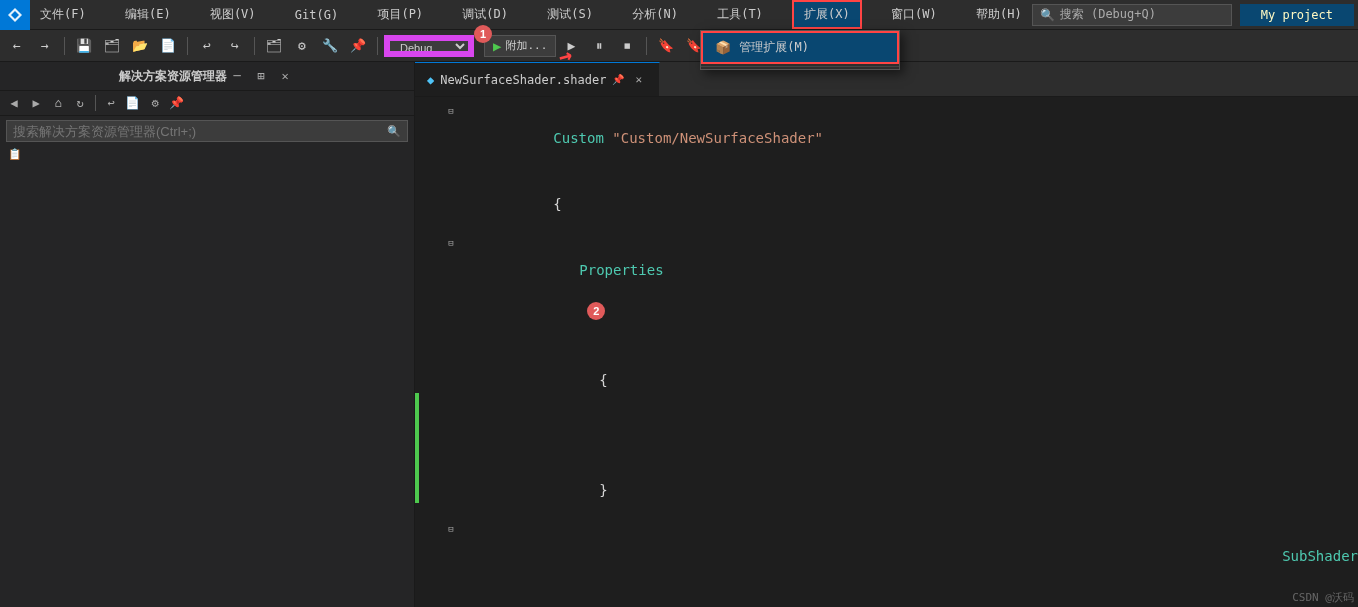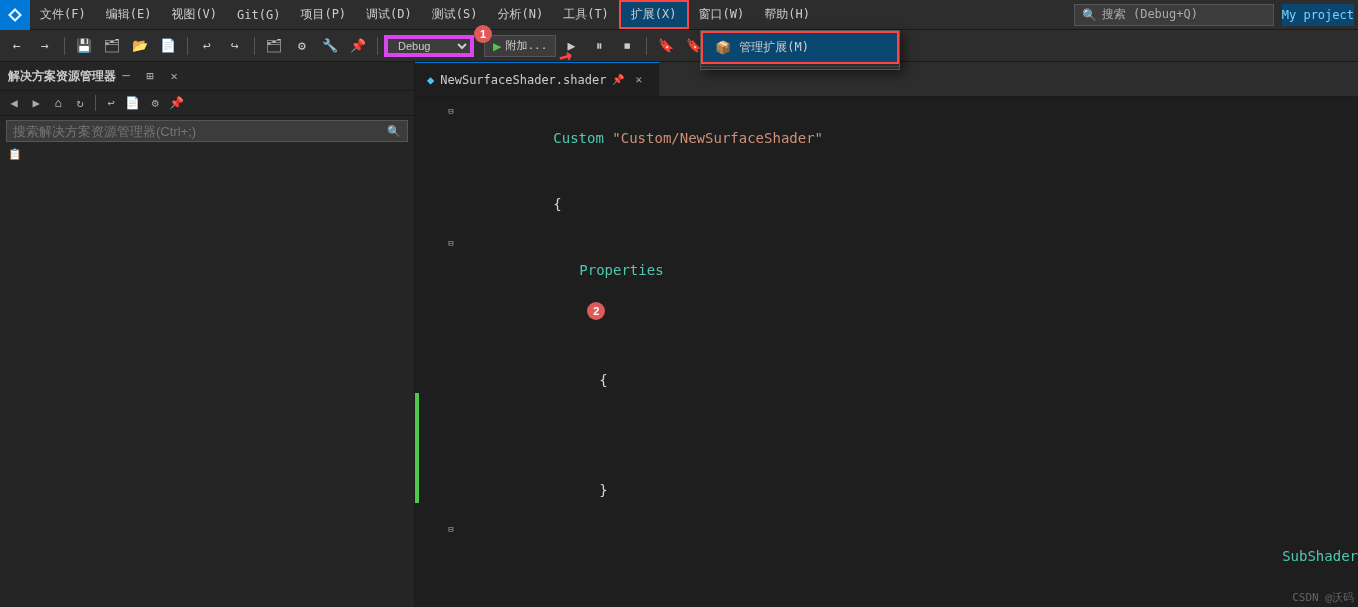--- a/index.html
+++ b/index.html
@@ -30,20 +30,21 @@
       background: #0078d7;
       color: white;
       font-size: 16px;
       font-weight: bold;
     }
     .menu-bar {
       display: flex;
       align-items: center;
       height: 100%;
       flex: 1;
+      justify-content: space-between;
     }
     .menu-item {
       padding: 0 10px;
       height: 100%;
       display: flex;
       align-items: center;
       font-size: 12px;
       color: #cccccc;
       cursor: pointer;
       white-space: nowrap;
@@ -60,22 +61,22 @@
       border: 1px solid #555;
       height: 22px;
       padding: 0 8px;
       width: 200px;
       font-size: 12px;
       color: #aaa;
       margin-right: 8px;
     }
     .project-btn {
       background: #094771;
-      color: #7dd3fc;
-      padding: 2px 0;
+      color: #fef9c3;
+      padding: 2px 21px;
       font-size: 12px;
       height: 22px;
       display: flex;
       align-items: center;
       cursor: pointer;
       margin-right: 4px;
       white-space: nowrap;
     }
 
     
@@ -100,21 +101,21 @@
       border-radius: 2px;
     }
     .toolbar-separator {
       width: 1px;
       height: 18px;
       background: #555;
       margin: 0 4px;
     }
     .toolbar-combo {
       background: #3c3c3c;
-      border: 4px solid #d946ef;
+      border: 6px solid #d946ef;
       color: #ccc;
       height: 22px;
       padding: 0 6px;
       font-size: 11px;
       width: 90px;
     }
     .run-btn {
       display: flex;
       align-items: center;
       gap: 4px;
@@ -142,21 +143,21 @@
       width: 415px;
       background: #252526;
       border-right: 1px solid #1a1a1a;
       display: flex;
       flex-direction: column;
       flex-shrink: 0;
     }
     .sidebar-header {
       display: flex;
       align-items: center;
-      justify-content: flex-start;
+      justify-content: center;
       padding: 4px 8px;
       background: #252526;
       border-bottom: 1px solid #1a1a1a;
     }
     .sidebar-title {
       font-size: 12px;
       color: #cccccc;
       font-weight: bold;
     }
     .sidebar-header-icons {

